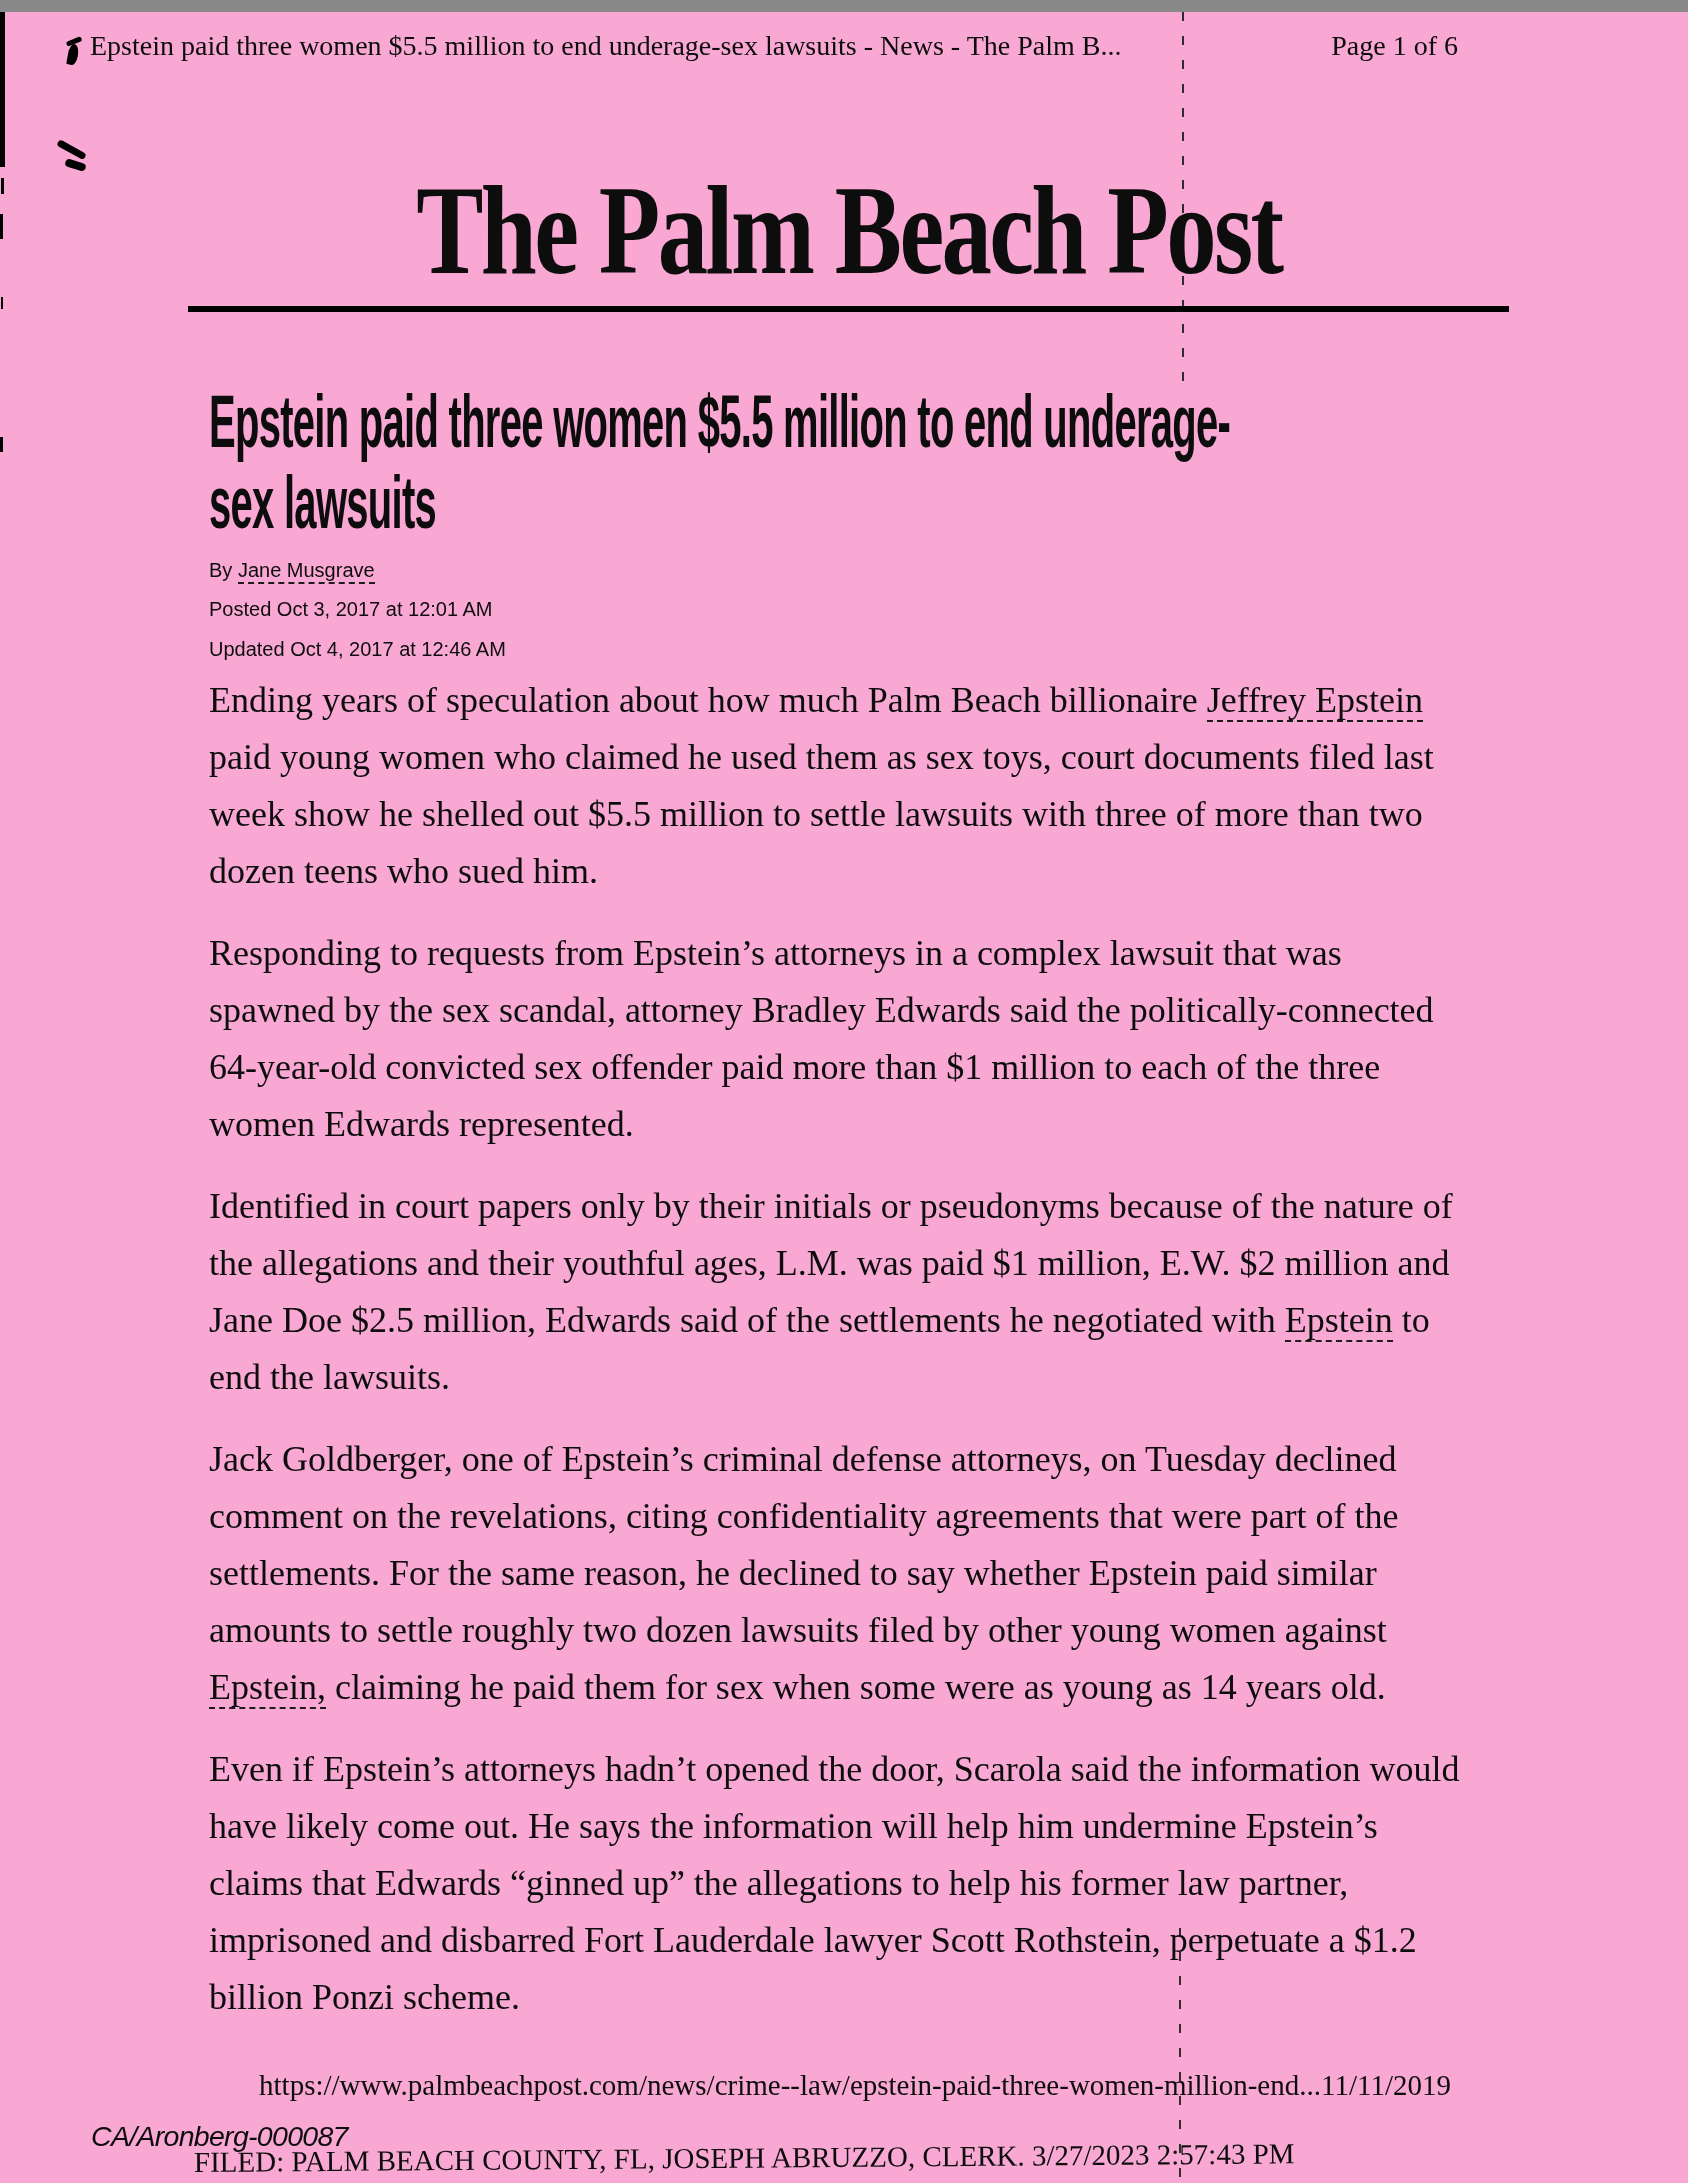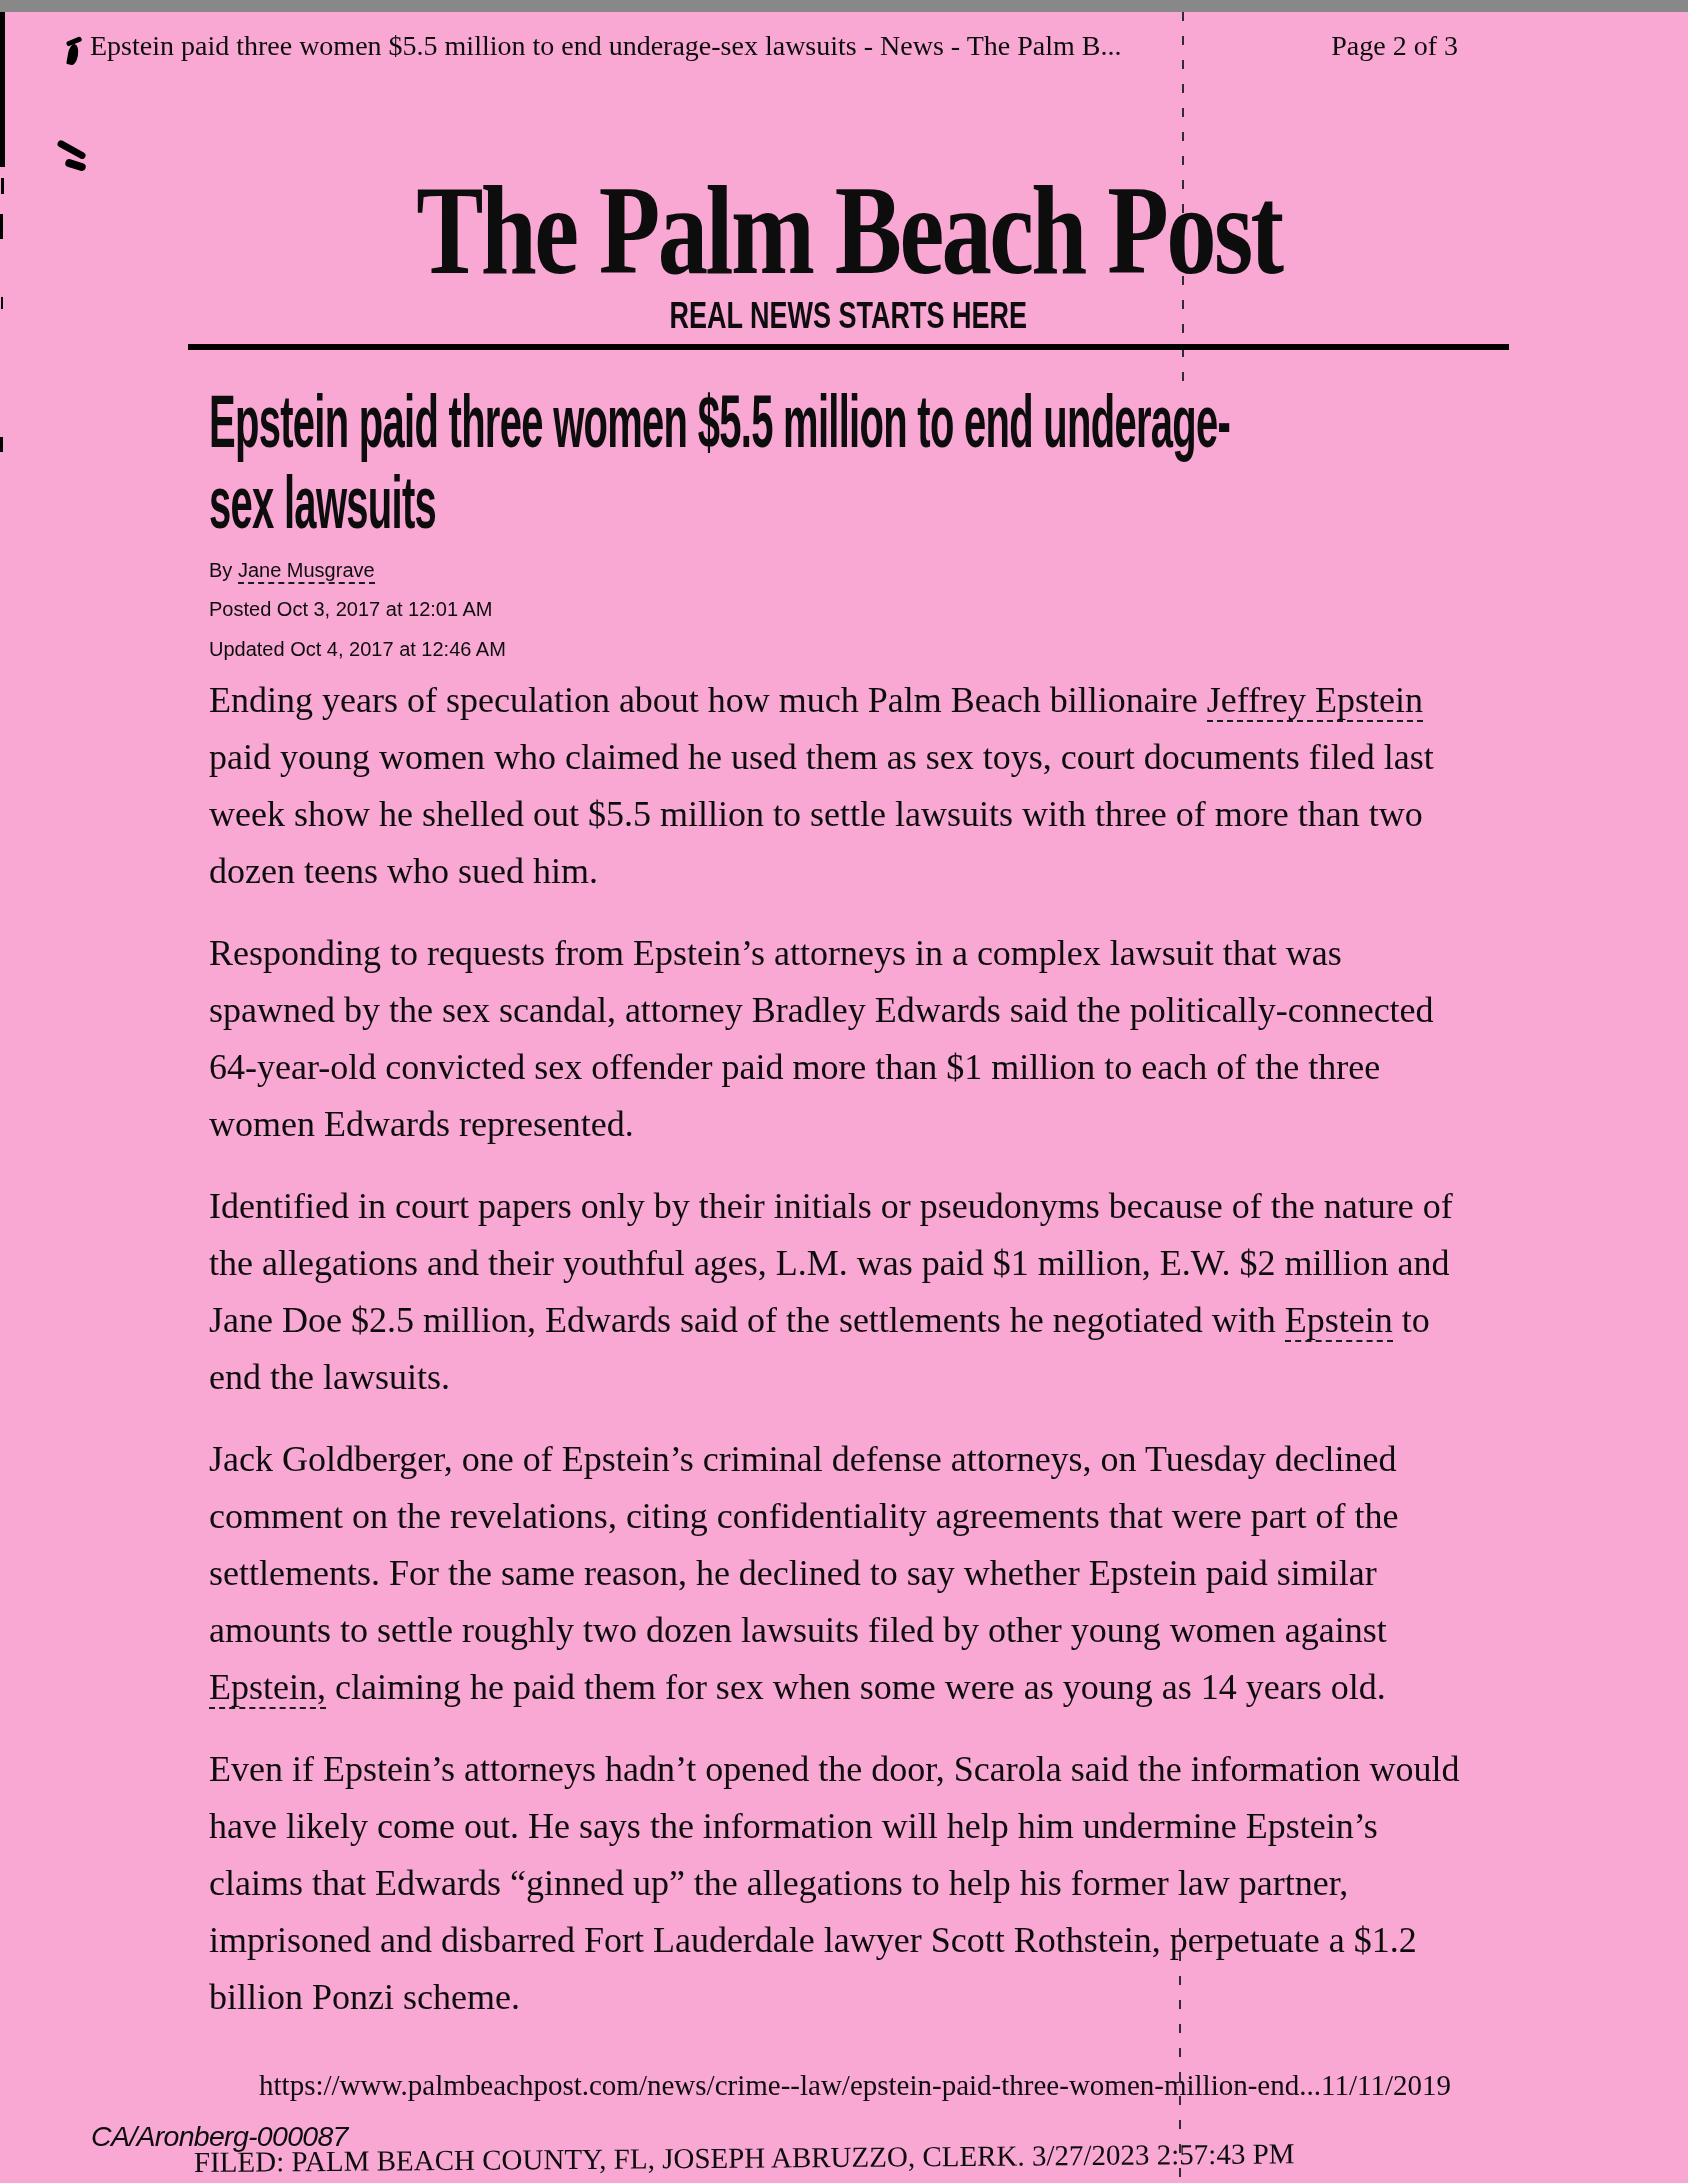--- a/index.html
+++ b/index.html
@@ -91,26 +91,25 @@
   <div class="speck" style="left:0; top:425px; width:2.7px; height:14.6px;"></div>
   <div class="mark mark-tilde"></div>
   <div class="mark mark-comma"></div>
   <div class="mark mark-arrow-a"></div>
   <div class="mark mark-arrow-b"></div>
   <div class="fold fold-top"></div>
   <div class="fold fold-bottom"></div>
 
   <div class="doc-header">
     <span>Epstein paid three women $5.5 million to end underage-sex lawsuits - News - The Palm B...</span>
-    <span>Page 2 of 3</span>
+    <span>Page 1 of 6</span>
   </div>
 
   <div class="masthead">
     <div><span class="masthead-name">The Palm Beach Post</span></div>
-    <div><span class="masthead-tagline">REAL NEWS STARTS HERE</span></div>
     <div class="masthead-rule"></div>
   </div>
 
   <div class="article">
     <h1 class="title">
       <div>Epstein paid three women $5.5 million to end underage-</div>
       <div>sex lawsuits</div>
     </h1>
     <p class="byline"><span>By </span><span class="link">Jane Musgrave</span></p>
     <p class="dateline">Posted Oct 3, 2017 at 12:01 AM</p>

